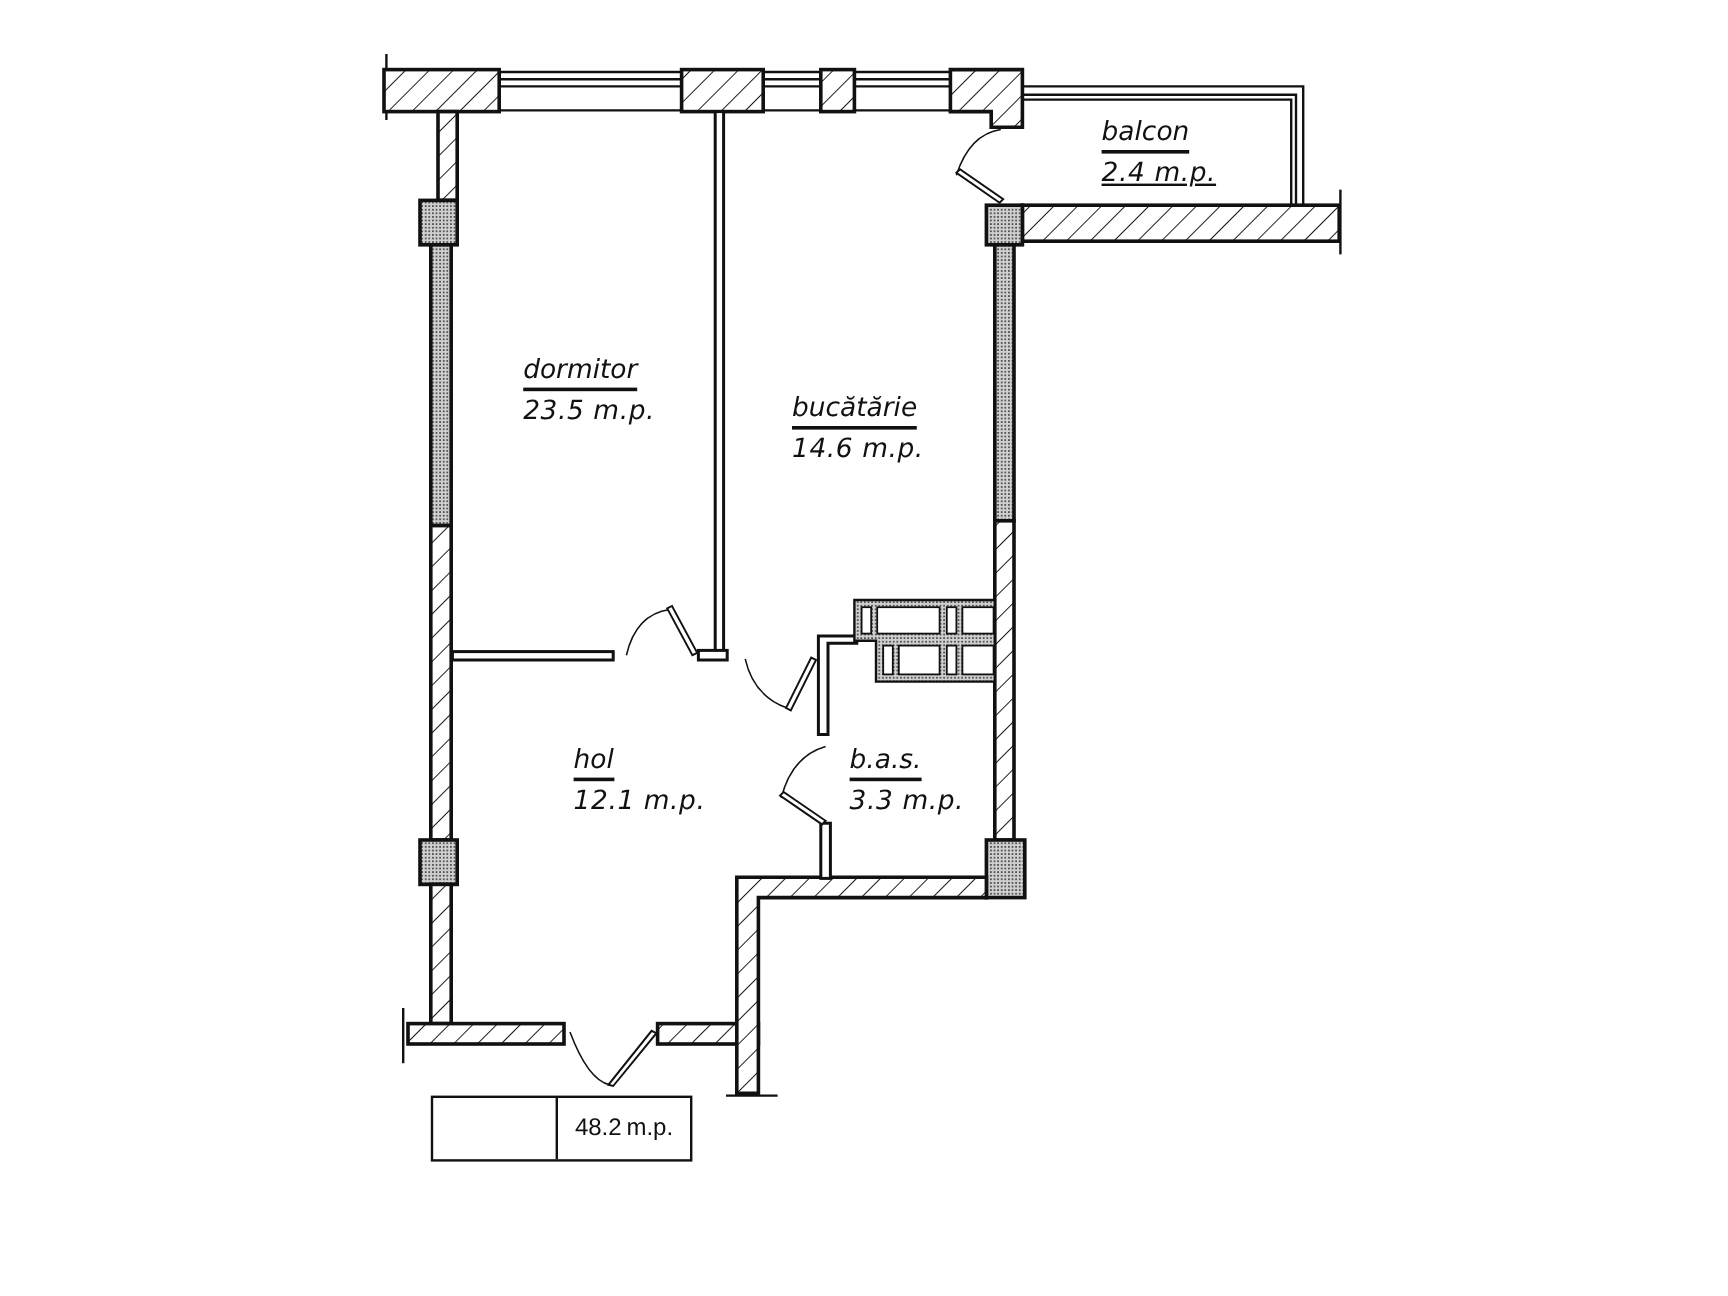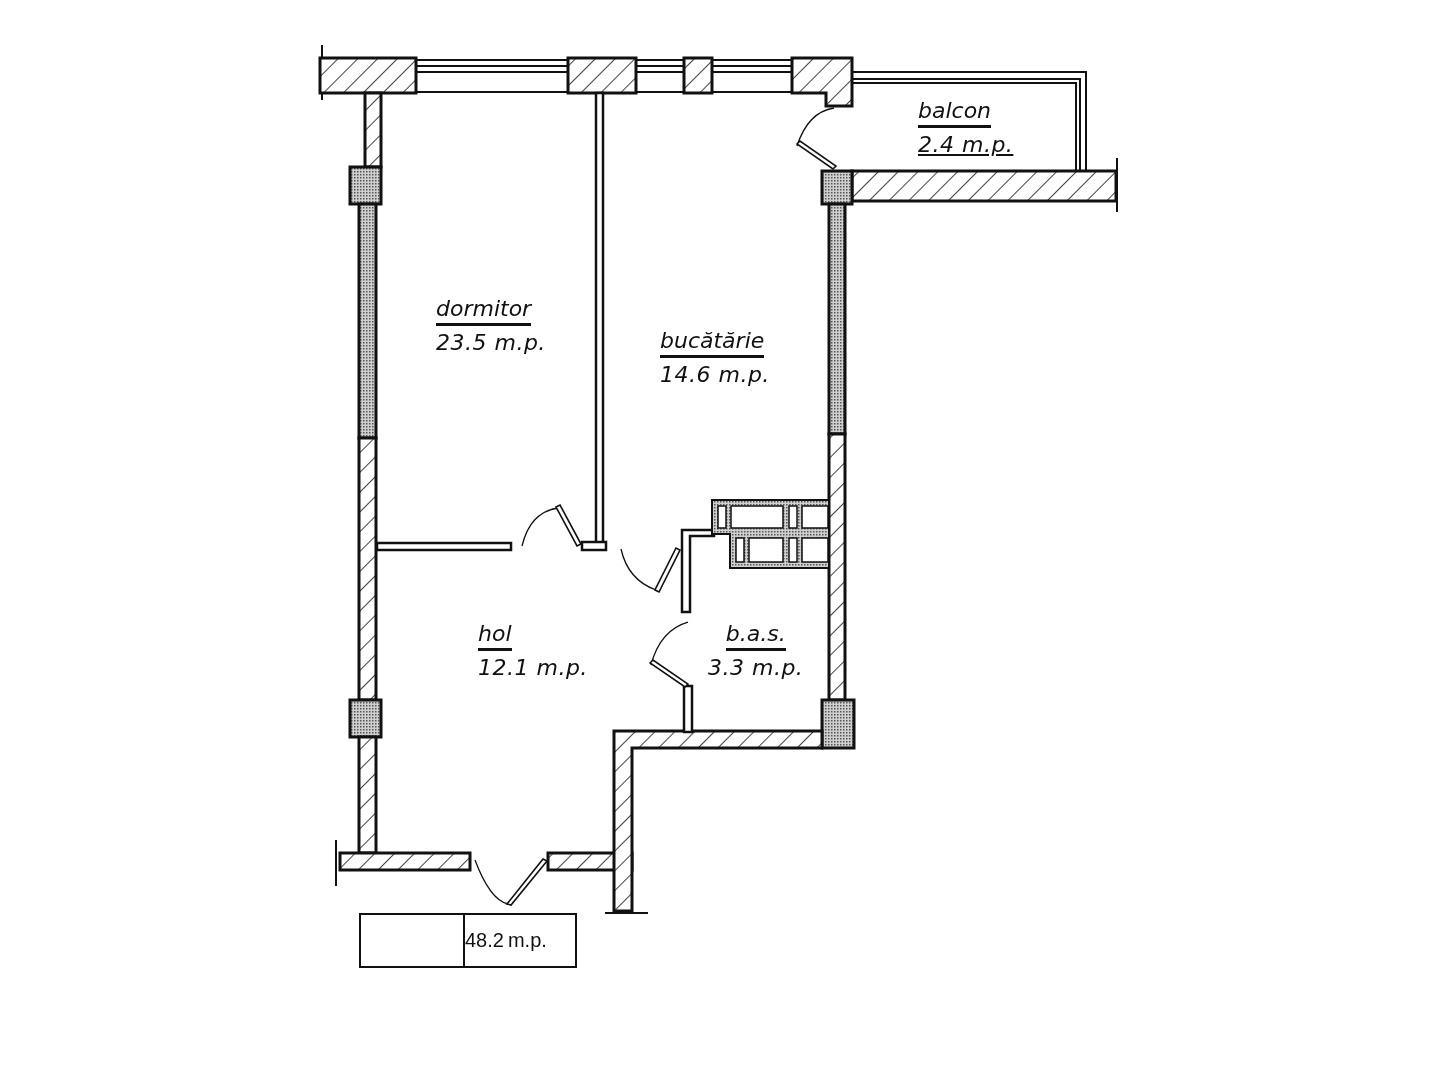--- a/index.html
+++ b/index.html
@@ -9,21 +9,21 @@
   .col { fill: url(#dots); stroke: #111; stroke-width: 3; }
   .thin { fill: none; stroke: #111; stroke-width: 2; }
   .part { fill: #fff; stroke: #111; stroke-width: 2.5; }
   .arc { fill: none; stroke: #111; stroke-width: 1.3; }
   .leaf { fill: #fff; stroke: #111; stroke-width: 1.6; }
   .label { position: absolute; font-family: "DejaVu Sans", sans-serif; font-style: italic; font-size: 22px; color: #111; line-height: 1; white-space: nowrap; }
   .label .name { display: inline-block; border-bottom: 3px solid #111; padding-bottom: 3px; }
   .label .area { display: block; margin-top: 6px; letter-spacing: 0.5px; }
   .total-box { position: absolute; left: 359px; top: 913px; width: 218px; height: 55px; border: 2px solid #111; box-sizing: border-box; display: flex; }
   .total-box .left { width: 102px; border-right: 2px solid #111; }
-  .total-box .right { flex: 1; display: flex; align-items: center; font-family: "Liberation Sans", sans-serif; font-size: 20px; color: #111; }
+  .total-box .right { flex: 1; display: flex; align-items: center; justify-content: center; font-family: "Liberation Sans", sans-serif; font-size: 20px; color: #111; }
   .total-box .right .unit { font-size: 20px; margin-left: 4px; }
 </style>
 </head>
 <body>
 
 <svg width="1440" height="1080" viewBox="0 0 1440 1080">
   <defs>
     <pattern id="hatch" patternUnits="userSpaceOnUse" width="14" height="14" patternTransform="rotate(45)">
       <rect width="14" height="14" fill="#fff"></rect>
       <line x1="0" y1="0" x2="0" y2="14" stroke="#111" stroke-width="1.6"></line>
@@ -145,21 +145,21 @@
 <div class="label" style="left:660px; top:298px;margin-top:32px;">
   <span class="name">bucătărie</span>
   <span class="area">14.6  m.p.</span>
 </div>
 
 <div class="label" style="left:454px; top:623px;margin-left:24px;">
   <span class="name">hol</span>
   <span class="area">12.1  m.p.</span>
 </div>
 
-<div class="label" style="left:708px; top:623px;text-align:center;">
+<div class="label" style="left:708px; top:623px;">
   <span class="name">b.a.s.</span>
   <span class="area">3.3  m.p.</span>
 </div>
 
 <div class="total-box">
   <div class="left"></div>
   <div class="right">
     <span>48.2</span>
     <span class="unit">m.p.</span>
   </div>

